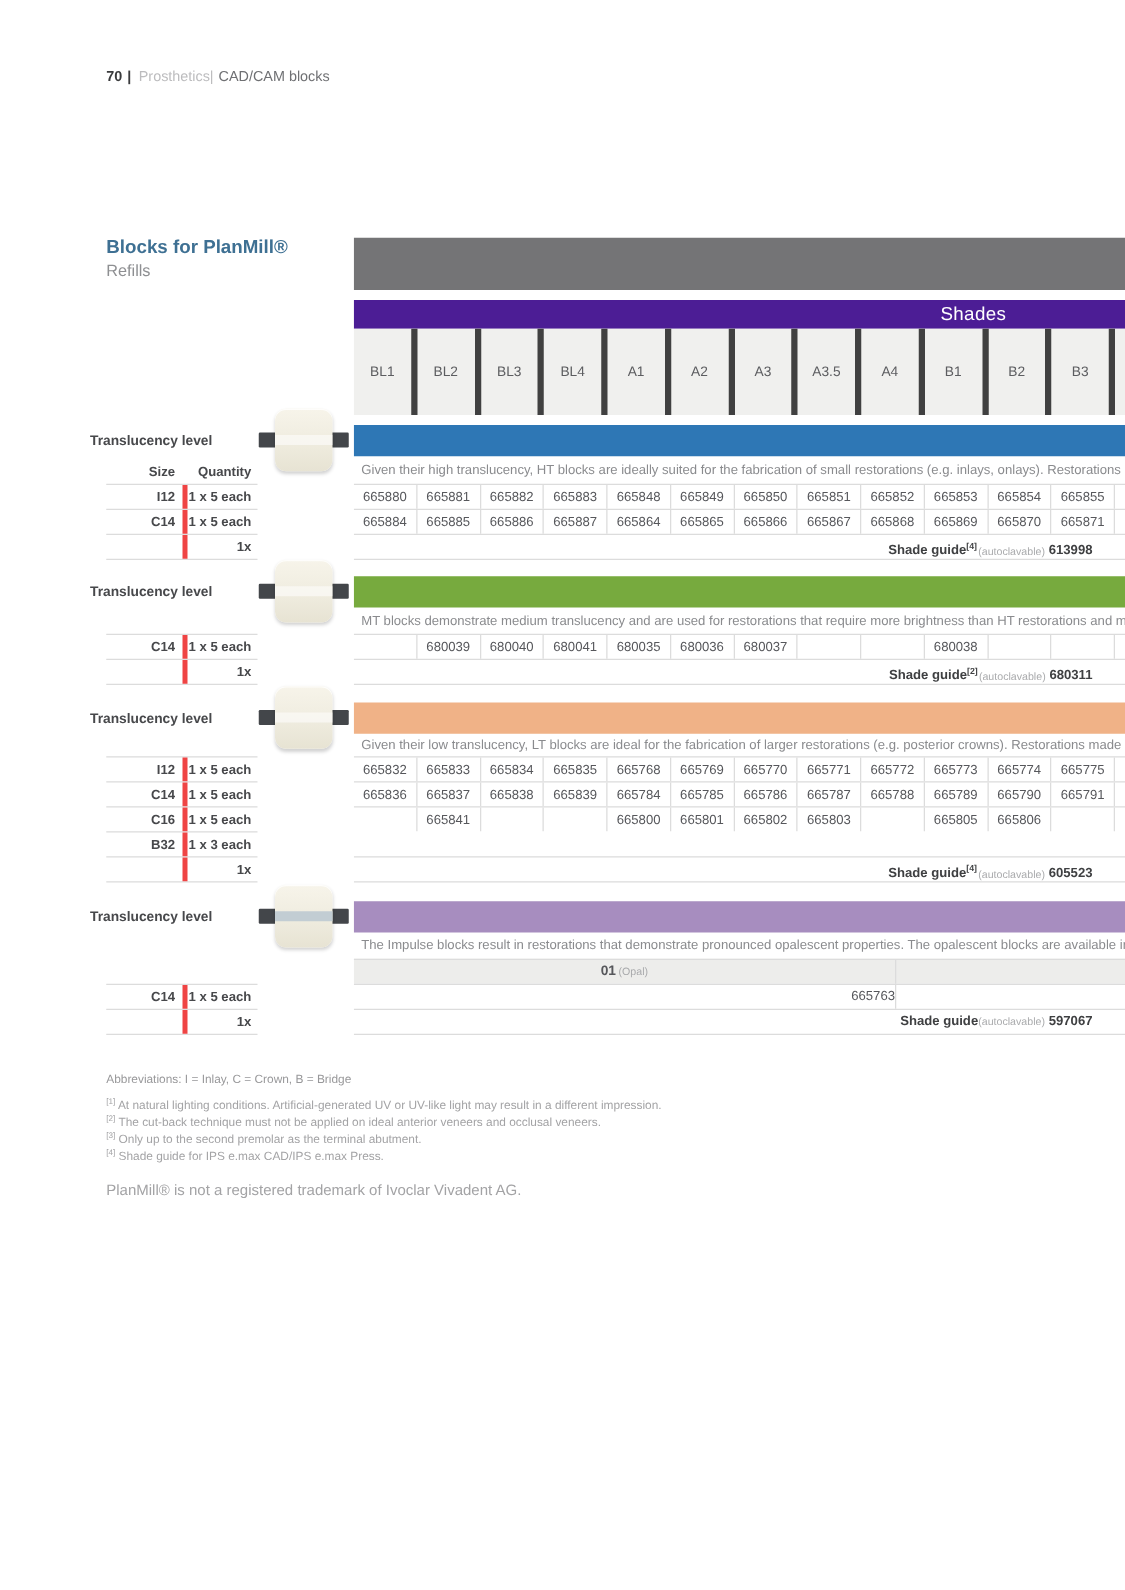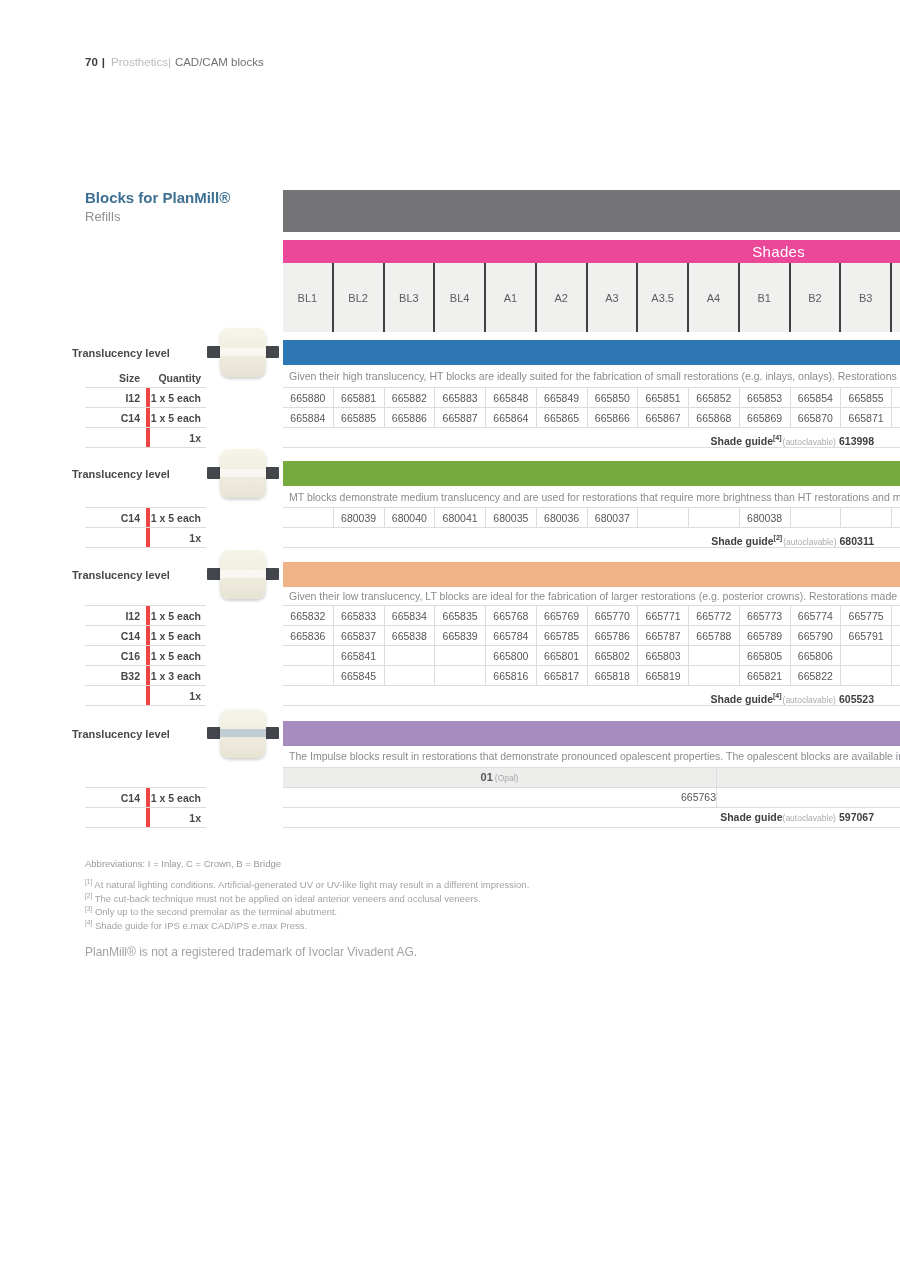--- a/index.html
+++ b/index.html
@@ -33,21 +33,21 @@
         font-size:10.5px;color:#3f4042;font-weight:bold;white-space:nowrap;}
   .guide sup{font-size:7px;font-weight:bold;color:#3f4042;}
   .guide .auto{font-weight:normal;font-size:8.5px;color:#aaabad;margin:0 3px 0 1px;}
 
   #shadesbar{top:50px;height:23px;line-height:23px;text-align:right;padding-right:95px;
         box-sizing:border-box;color:#ffffff;font-size:15px;letter-spacing:.3px;}
   #catbar{top:0;height:42px;}
   #colheaders{position:absolute;top:73px;left:0;width:617px;height:69px;background:#f0f0ee;
         display:grid;grid-template-columns:repeat(12,50.75px) 1fr;}
   #colheaders .h{display:flex;align-items:center;justify-content:center;font-size:11px;
-        color:#5c5d60;border-right:2px solid #404040;}
+        color:#5c5d60;border-right:5px solid #404040;}
   #colheaders .sliver{border-right:none;}
 
   
   .imp-sub{position:absolute;left:0;width:617px;height:20px;display:flex;background:#ededeb;
         border-top:1px solid #dcdcdc;box-sizing:border-box;}
   .imp-sub .main{width:434px;text-align:center;line-height:19px;border-right:1px solid #dcdcdc;
         box-sizing:border-box;font-size:11px;font-weight:bold;color:#56575b;}
   .imp-sub .main .suf{font-size:8.5px;color:#a9aaac;font-weight:normal;margin-left:2px;}
   .imp-sub .rest{flex:1;}
   .imp-row{position:absolute;left:0;width:617px;height:20px;display:flex;border-top:1px solid #dcdcdc;box-sizing:border-box;}
@@ -92,21 +92,21 @@
   <span class="num">70</span><span class="bar">|</span><span class="sec">Prosthetics|</span><span class="sub">CAD/CAM blocks</span>
 </div>
 
 <div id="intro">
   <div class="t">Blocks for PlanMill®</div>
   <div class="s">Refills</div>
 </div>
 
 <div id="grid">
   <div id="catbar" class="gbar" style="background: rgb(116, 116, 118);"></div>
-  <div id="shadesbar" class="gbar" style="background: #ec4899;">Shades</div>
+  <div id="shadesbar" class="gbar" style="background: #4c1d95;">Shades</div>
 
   <div id="colheaders">
     <div class="h">BL1</div>
     <div class="h">BL2</div>
     <div class="h">BL3</div>
     <div class="h">BL4</div>
     <div class="h">A1</div>
     <div class="h">A2</div>
     <div class="h">A3</div>
     <div class="h">A3.5</div>
@@ -210,35 +210,20 @@
       <span class="c">665800</span>
       <span class="c">665801</span>
       <span class="c">665802</span>
       <span class="c">665803</span>
       <span class="c"></span>
       <span class="c">665805</span>
       <span class="c">665806</span>
       <span class="c"></span>
       <span class="c sliver"></span>
     </div>
-  <div class="srow" style="top:475px;">
-      <span class="c"></span>
-      <span class="c">665845</span>
-      <span class="c"></span>
-      <span class="c"></span>
-      <span class="c">665816</span>
-      <span class="c">665817</span>
-      <span class="c">665818</span>
-      <span class="c">665819</span>
-      <span class="c"></span>
-      <span class="c">665821</span>
-      <span class="c">665822</span>
-      <span class="c"></span>
-      <span class="c sliver"></span>
-    </div>
   <div class="guide" style="top:495px;"><b>Shade guide</b><sup>[4]</sup><span class="auto">(autoclavable)</span><b>605523</b></div>
 
   <div class="gbar" style="top: 531px; height: 25px; background: rgb(167, 141, 191);"></div>
   <div class="desc" style="top:556px;line-height:20px;">The Impulse blocks result in restorations that demonstrate pronounced opalescent properties. The opalescent blocks are available in two</div>
   <div class="imp-sub" style="top:577px;">
     <div class="main"><span>01</span><span class="suf">(Opal)</span></div>
     <div class="rest"></div>
   </div>
   <div class="imp-row" style="top:597px;">
     <div class="main">665763</div>

